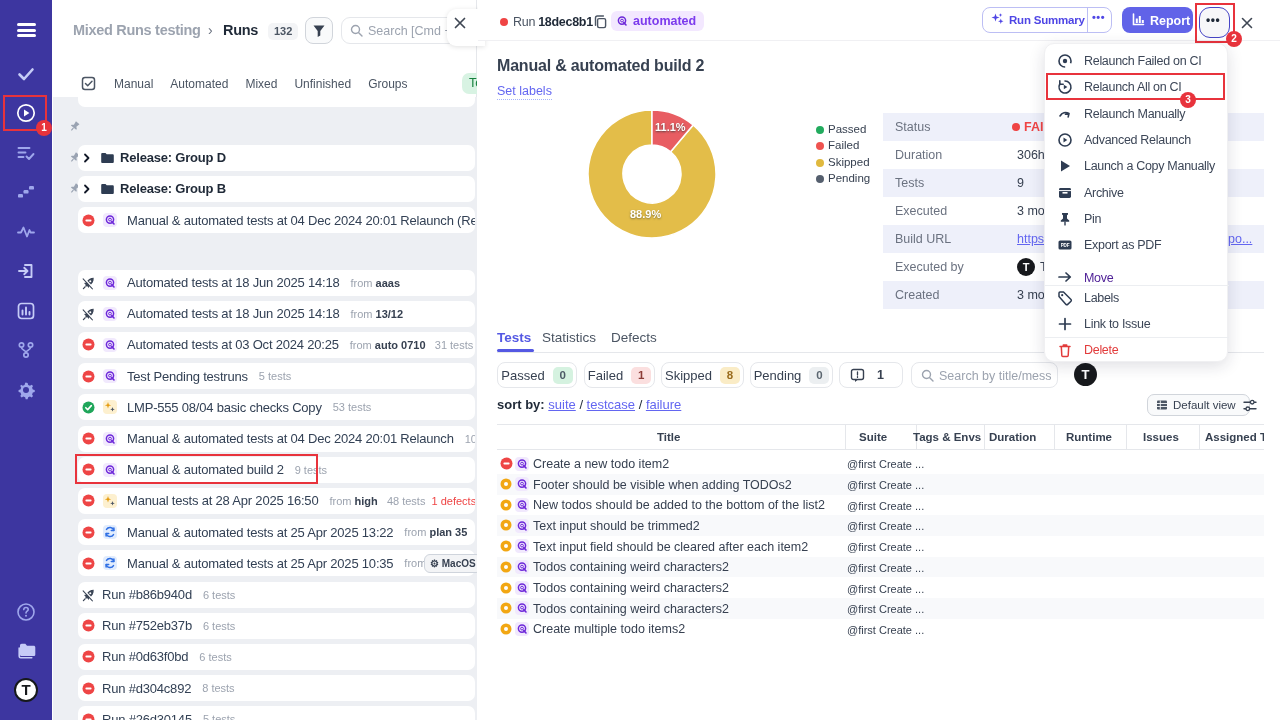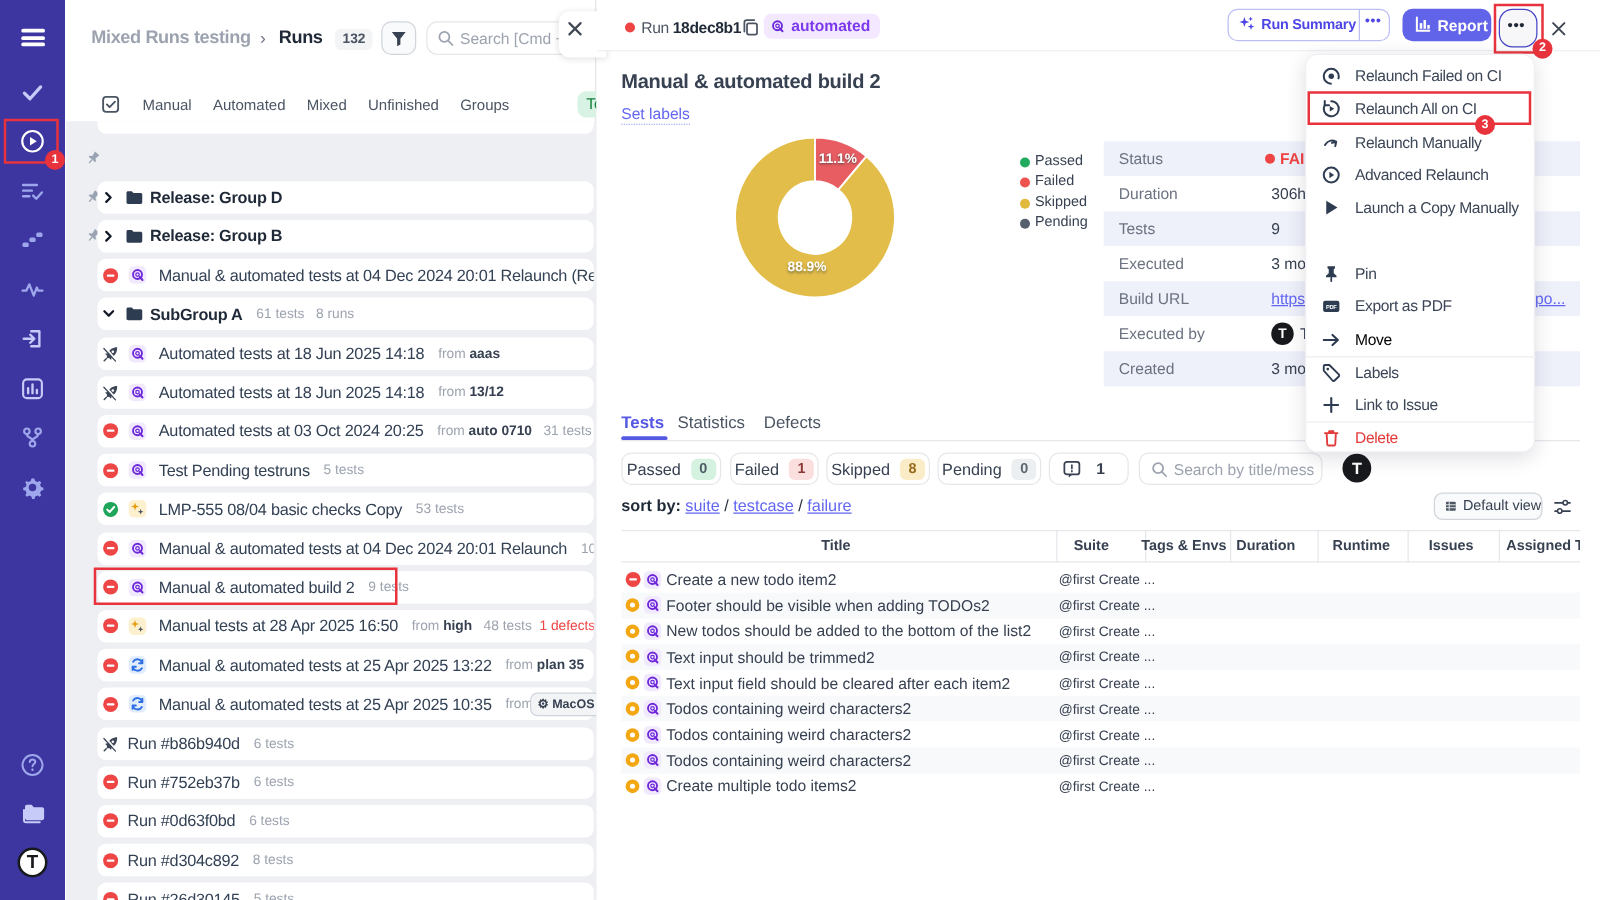--- a/index.html
+++ b/index.html
@@ -192,34 +192,20 @@
       <span class="ic" style="margin-left:8px;width:14px;">
         <span style="display:inline-block;width:14px;height:14px;border-radius:4px;background:#f1e9fd;position:relative;">
           <svg width="14" height="14" viewBox="0 0 14 14" style="position:absolute;left:0;top:0;">
             <circle cx="7" cy="6.6" r="3.6" stroke="#6d28d9" stroke-width="1.5" fill="none"></circle>
             <circle cx="7" cy="6.6" r="1.4" stroke="#6d28d9" stroke-width="1" fill="none"></circle>
             <path d="M8.8 8.6 L11 11" stroke="#6d28d9" stroke-width="1.6" stroke-linecap="round"></path>
           </svg>
         </span>
       </span>
       <span class="ttl" style="margin-left:10px;">Manual &amp; automated tests at 04 Dec 2024 20:01 Relaunch (Relaunch</span>
-    </div>
-    <div class="card" style="top:141.3px;">
-      <span class="ic" style="margin-left:3px;width:12px;">
-        <svg width="12" height="12" viewBox="0 0 12 12">
-          <path d="M2.5 4 L6 7.5 L9.5 4" stroke="#111827" stroke-width="1.8" fill="none" stroke-linecap="round" stroke-linejoin="round"></path>
-        </svg>
-      </span>
-      <span class="ic" style="margin-left:7px;width:15px;">
-        <svg width="15" height="14" viewBox="0 0 15 14">
-          <path d="M1.2 3.2 c0-.8.5-1.3 1.3-1.3 h3 l1.2 1.4 h5.8 c.8 0 1.3.5 1.3 1.3 v6.2 c0 .8-.5 1.3-1.3 1.3 H2.5 c-.8 0-1.3-.5-1.3-1.3 z" fill="#2e3c52"></path>
-        </svg>
-      </span>
-      <span class="ttl" style="margin-left:5px;"><b>SubGroup A</b></span>
-      <span class="meta">61 tests&nbsp;&nbsp; 8 runs</span>
     </div>
     <div class="card" style="top:172.5px;">
       <span class="ic" style="margin-left:4px;width:13px;">
         <svg width="14" height="14" viewBox="0 0 14 14">
           <path d="M12.6 1.4 C9 1.4 6 3.4 4.6 6.5 L2.2 7.1 3.9 8.8 3.5 11 5.7 10.6 7.4 12.3 8 9.9 C11.1 8.5 12.9 5 12.6 1.4 Z" fill="#3c4657"></path>
           <circle cx="8.9" cy="5.2" r="1.1" fill="#fff"></circle>
           <path d="M1.5 13 L3.2 11.3" stroke="#3c4657" stroke-width="1.3" stroke-linecap="round"></path>
           <path d="M2 1.5 L12 12.5" stroke="#fff" stroke-width="1.6"></path>
           <path d="M1.2 2.5 L11.2 13.3" stroke="#3c4657" stroke-width="1.1" stroke-linecap="round"></path>
         </svg>
@@ -580,21 +566,21 @@
 <div class="abs" style="left:911px;top:362px;width:147px;height:26px;border:1px solid #e5e7eb;border-radius:8px;background:#fff;"></div>
 <div class="abs" style="left:921px;top:369px;">
     <svg width="13" height="13" viewBox="0 0 13 13">
       <circle cx="5.5" cy="5.5" r="4" stroke="#9ca3af" stroke-width="1.4" fill="none"></circle>
       <path d="M8.7 8.7 L12 12" stroke="#9ca3af" stroke-width="1.4" stroke-linecap="round"></path>
     </svg>
   </div>
 <div class="abs" style="left:939px;top:369px;width:112px;overflow:hidden;font-size:12.5px;color:#9ca3af;white-space:nowrap;">Search by title/message</div>
 <div class="abs" style="left:1074px;top:363px;width:23px;height:23px;border-radius:50%;background:#17191c;color:#fff;text-align:center;font-size:13px;font-weight:bold;line-height:23px;">T</div>
 <div class="abs" style="left:497px;top:397px;font-size:13px;color:#1f2937;white-space:nowrap;"><b>sort by:</b> <span style="color:#6366f1;text-decoration:underline;">suite</span> / <span style="color:#6366f1;text-decoration:underline;">testcase</span> / <span style="color:#6366f1;text-decoration:underline;">failure</span></div>
-<div class="abs" style="left:1147px;top:394px;width:87px;height:22px;border:1px solid #d1d5db;border-radius:7px;background:#f9fafb;display:flex;align-items:center;">
+<div class="abs" style="left:1147px;top:394px;width:103px;height:22px;border:1px solid #d1d5db;border-radius:7px;background:#f9fafb;display:flex;align-items:center;">
     <svg style="margin-left:8px;" width="12" height="12" viewBox="0 0 12 12">
       <rect x="1" y="1.5" width="10" height="9" rx="1" fill="#4b5563"></rect>
       <path d="M1 4.5 h10 M1 7.5 h10 M4.3 1.5 v9" stroke="#f9fafb" stroke-width=".9"></path>
     </svg>
     <span style="margin-left:5px;font-size:11.5px;color:#374151;white-space:nowrap;">Default view</span>
   </div>
 <div class="abs" style="left:1243px;top:399px;">
     <svg width="14" height="13" viewBox="0 0 14 13">
       <path d="M1 3.2 h12 M1 9.8 h12" stroke="#374151" stroke-width="1.4" stroke-linecap="round"></path>
       <circle cx="9.2" cy="3.2" r="1.8" fill="#fff" stroke="#374151" stroke-width="1.3"></circle>
@@ -770,35 +756,43 @@
         <path d="M6.5 5.4 L10.3 8 L6.5 10.6 Z" fill="#2e3c52"></path>
       </svg>
       <span>Advanced Relaunch</span>
     </div>
     <div class="mi" style="top:109.2px;color:#3c4657;">
       <svg width="16" height="16" viewBox="0 0 16 16">
         <path d="M4 2.5 L13 8 L4 13.5 Z" fill="#2e3c52"></path>
       </svg>
       <span>Launch a Copy Manually</span>
     </div>
+    <div class="mi" style="top:135.5px;color:#3c4657;">
+      <svg width="16" height="16" viewBox="0 0 16 16">
+        <rect x="2" y="3" width="12" height="10" rx="1.4" fill="#2e3c52"></rect>
+        <rect x="5.5" y="7" width="5" height="1.6" fill="#fff"></rect>
+        <path d="M2 5.6 h12" stroke="#fff" stroke-width="1"></path>
+      </svg>
+      <span>Archive</span>
+    </div>
     <div class="mi" style="top:161.8px;color:#3c4657;">
       <svg width="16" height="16" viewBox="0 0 16 16">
         <path d="M5 2 h6 v1.5 l-1 .8 v3.2 l2.2 2 v1.3 H3.8 v-1.3 l2.2-2 V4.3 l-1-.8 Z" fill="#2e3c52"></path>
         <rect x="7.3" y="10.5" width="1.4" height="4" rx=".6" fill="#2e3c52"></rect>
       </svg>
       <span>Pin</span>
     </div>
     <div class="mi" style="top:188.1px;color:#3c4657;">
       <svg width="16" height="16" viewBox="0 0 16 16">
         <rect x="1.5" y="3.5" width="13" height="9" rx="1.6" fill="#2e3c52"></rect>
         <text x="8" y="10.4" font-size="4.6" font-weight="bold" fill="#fff" text-anchor="middle" font-family="Liberation Sans">PDF</text>
       </svg>
       <span>Export as PDF</span>
     </div>
-    <div class="mi" style="top:214.4px;color:#000000;">
+    <div class="mi" style="top:214.4px;color:#4c1d95;align-items:flex-end;">
       <svg width="16" height="16" viewBox="0 0 16 16">
         <path d="M2 8 h11 M9 4 l4.3 4 L9 12" fill="none" stroke="#2e3c52" stroke-width="1.7" stroke-linecap="round" stroke-linejoin="round"></path>
       </svg>
       <span>Move</span>
     </div>
     <div class="mi" style="top:240.70000000000002px;color:#3c4657;">
       <svg width="16" height="16" viewBox="0 0 16 16">
         <path d="M2 6.5 V3 a1 1 0 0 1 1-1 h3.5 L14 9.5 a1.2 1.2 0 0 1 0 1.7 L10.7 14.4 a1.2 1.2 0 0 1 -1.7 0 Z" fill="none" stroke="#2e3c52" stroke-width="1.5" stroke-linejoin="round"></path>
         <circle cx="5.2" cy="5.2" r="1.1" fill="#2e3c52"></circle>
       </svg>

